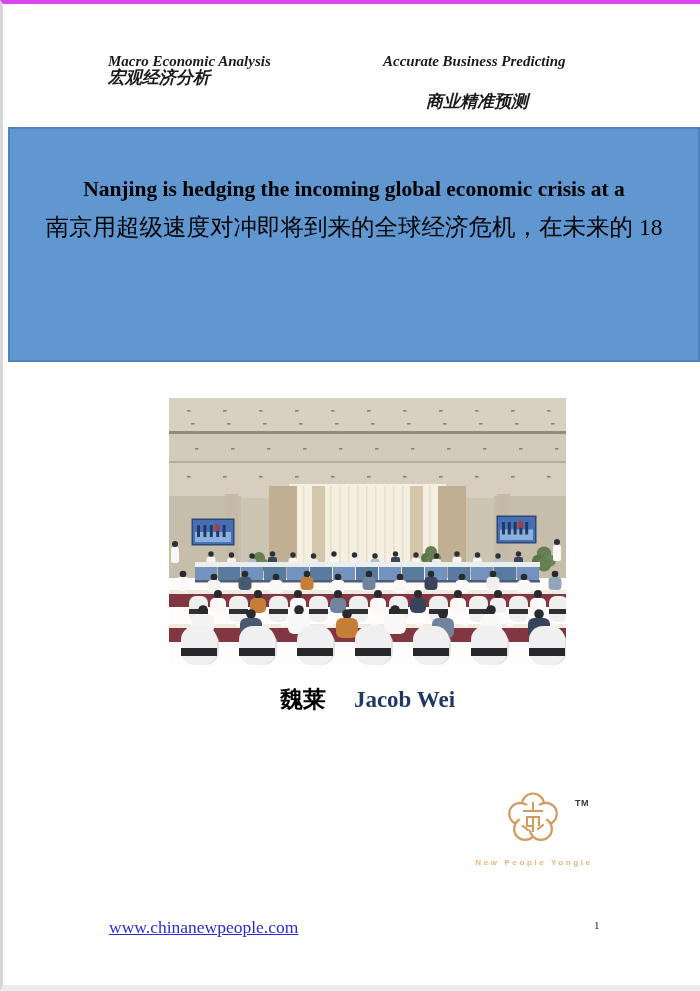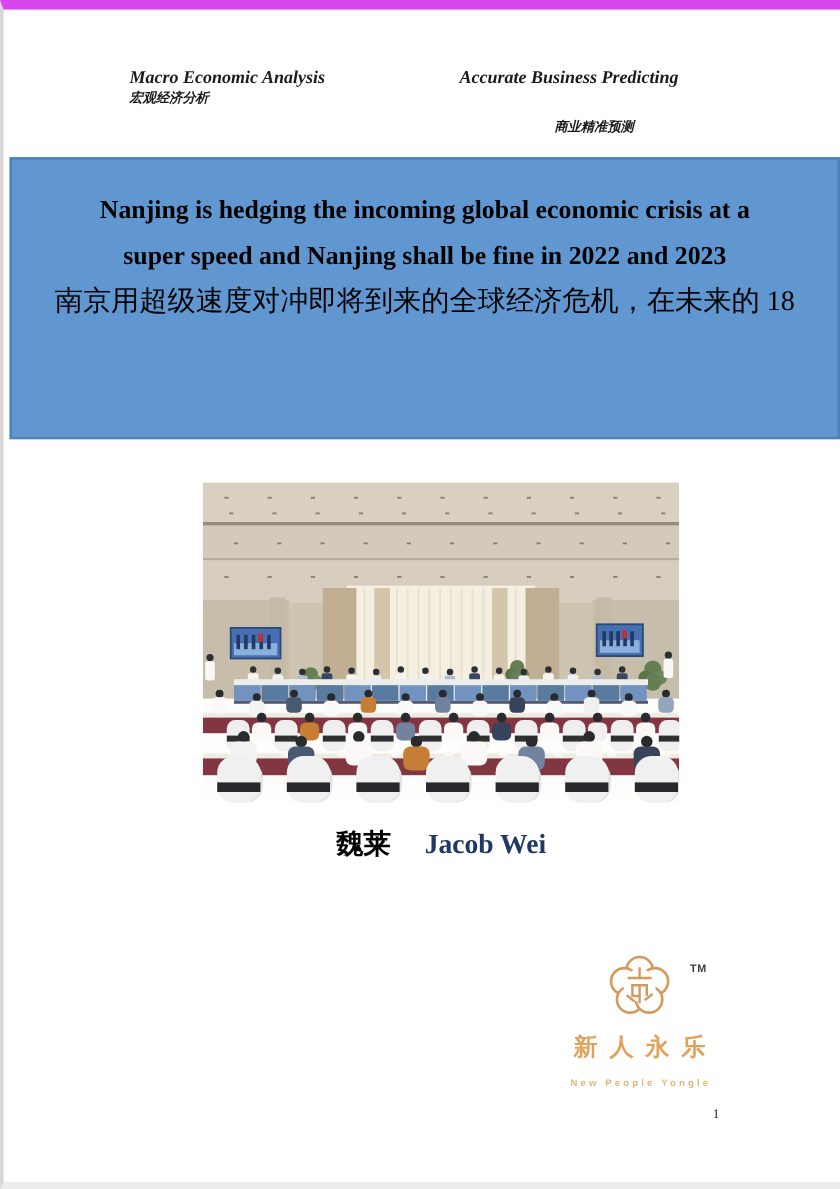--- a/index.html
+++ b/index.html
@@ -1,31 +1,31 @@
 <!DOCTYPE html>
 <html><head>
 <meta charset="utf-8">
 <style>
   html,body{margin:0;padding:0;background:#fff;}
   .page{
     position:relative;width:700px;height:991px;background:#ffffff;overflow:hidden;
     font-family:"Liberation Serif", serif;box-sizing:border-box;
-    border-left:3px solid #d8d8d8;border-top:8px solid #d946ef;border-bottom:6px solid #ececec;
+    border-left:3px solid #d8d8d8;border-top:4px solid #d946ef;border-bottom:6px solid #ececec;
   }
   
   .hdr-block{position:absolute;top:49px;font-style:italic;font-weight:bold;color:#1a1a1a;}
   .hdr-left{left:105px;}
   .hdr-right{left:380px;width:145px;}
   .hdr-en{font-size:15px;line-height:17px;white-space:nowrap;}
-  .hdr-zh{font-size:11px;line-height:16px;}
+  .hdr-zh{font-size:17px;line-height:16px;}
   .hdr-right .hdr-zh{text-align:right;margin-top:24px;}
   
   .banner{
     position:absolute;left:5px;right:0;top:123px;height:235px;box-sizing:border-box;
-    background:#6097D1;border:2px solid #4F81BD;text-align:center;padding-top:23px;color:#000;
+    background:#6097D1;border:2px solid #4F81BD;text-align:center;padding-top:41px;color:#000;
   }
   .t-en{font-weight:bold;font-size:21.5px;line-height:38px;white-space:nowrap;}
   .t-zh{font-weight:normal;font-size:23.5px;line-height:38.5px;white-space:nowrap;}
   
   .photo{position:absolute;left:166px;top:394px;width:397px;height:267px;margin:0;padding:0;}
   .photo svg{display:block;width:397px;height:267px;}
   
   .caption{position:absolute;left:166px;top:680px;width:397px;text-align:center;
     font-weight:bold;font-size:23px;color:#000;}
   .caption .gap{display:inline-block;width:28px;}
@@ -54,21 +54,20 @@
       <div class="hdr-zh">宏观经济分析</div>
     </div>
     <div class="hdr-block hdr-right">
       <div class="hdr-en">Accurate Business Predicting</div>
       <div class="hdr-zh">商业精准预测</div>
     </div>
   </header>
 
   <section class="banner" style="background: rgb(96, 151, 209); border-color: rgb(79, 129, 189);">
     <div class="t-en">Nanjing is hedging the incoming global economic crisis at a</div>
-    <div class="t-en">super speed and Nanjing shall be fine in 2022 and 2023</div>
     <div class="t-zh">南京用超级速度对冲即将到来的全球经济危机，在未来的 18</div>
   </section>
 
   <figure class="photo">
     <svg id="photo-svg" viewBox="0 0 397 267" preserveAspectRatio="none">
         <rect x="0" y="0" width="397" height="100" fill="#d9d0c2" rx="0"></rect>
         <rect x="0" y="33" width="397" height="3" fill="#8f8779" rx="0"></rect>
         <rect x="0" y="36" width="397" height="29" fill="#d3cabb" rx="0"></rect>
         <rect x="0" y="63" width="397" height="2" fill="#b4aa99" rx="0"></rect>
         <rect x="0" y="65" width="397" height="35" fill="#d7cec0" rx="0"></rect>
@@ -378,19 +377,19 @@
         <path d="M21 25 h18"></path>
         <path d="M24 31 h12"></path>
         <path d="M24 31 v9 h5"></path>
         <path d="M36 31 v8"></path>
         <path d="M30 31 v14"></path>
         <path d="M20 40 l5 4"></path>
         <path d="M40 39 l-5 4"></path>
       </g>
     </svg>
     <span class="tm">TM</span>
-    <div class="logo-zh">新人永乐</div>
     <div class="logo-en">New People Yongle</div>
   </div>
 
+  <a class="site" style="color: rgb(43, 43, 214);">www.chinanewpeople.com</a>
   <span class="pageno">1</span>
 
 </div>
 
 </body></html>

